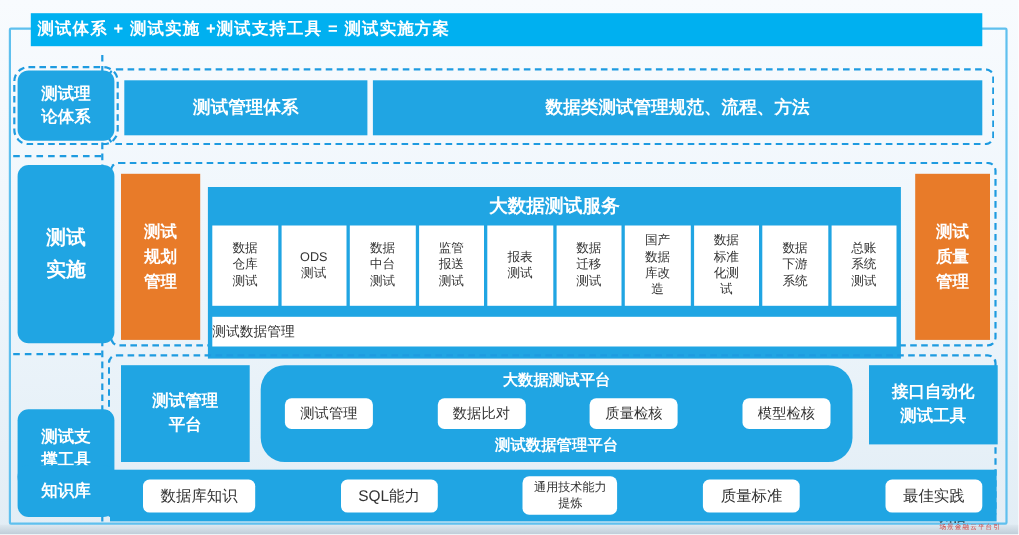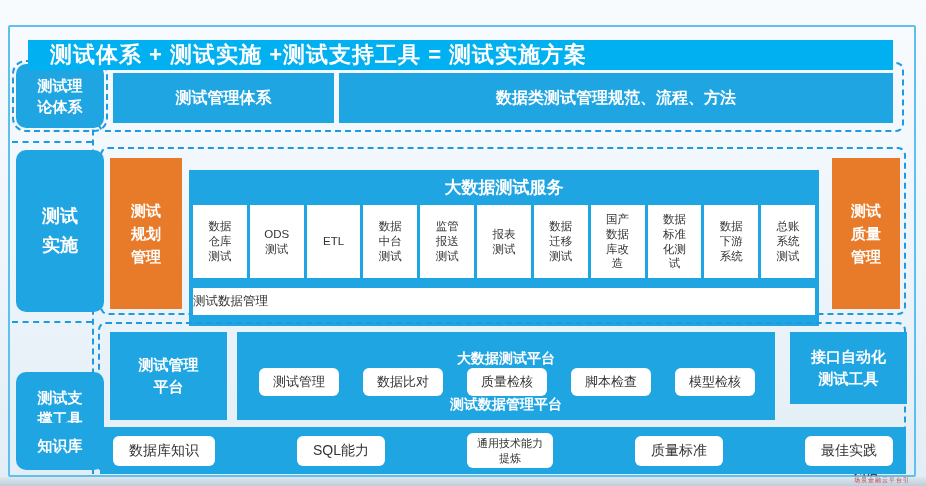--- a/index.html
+++ b/index.html
@@ -6,22 +6,22 @@
   body { font-family:"Liberation Sans", sans-serif; background:#fff; }
   .stage { position:relative; width:926px; height:486px; overflow:hidden;
            background:linear-gradient(180deg,#f8fbfe 0%, #edf5fb 55%, #e2edf5 100%); }
   .bottom-band { position:absolute; left:0; bottom:0; width:100%; height:9px;
            background:linear-gradient(180deg,#dde8f0,#bfccd7); }
 
   .frame { position:absolute; left:8px; top:25px; width:908px; height:452px;
            border:2px solid #5fc0ee; border-radius:2px; }
 
   .titlebar { position:absolute; left:28px; top:12px; width:865px; height:30px;
-           background:#00b0f0; color:#fff; font-weight:bold; font-size:22px;
-           line-height:30px; padding-left:22px; letter-spacing:1px; z-index:5;margin-top:28px; }
+           background:#00b0f0; color:#fff; font-weight:bold; font-size:15px;
+           line-height:30px; padding-left:6px; letter-spacing:1px; z-index:5; }
 
   .vsep  { position:absolute; left:92px; top:50px; height:424px; border-left:2px dashed #1e9be0; }
   .hsep  { position:absolute; left:12px; width:80px; border-top:2px dashed #1e9be0; }
   #hsep1 { top:141px; } #hsep2 { top:321px; }
 
   .side { position:absolute; left:16px; width:88px; background:#20a5e3; color:#fff;
           font-weight:bold; border-radius:10px; display:flex; align-items:center;
           justify-content:center; text-align:left; white-space:pre-line; z-index:2; }
   #side-theory { top:64px;  height:64px;  font-size:15px; line-height:1.4;
                  outline:2px dashed #1e9be0; outline-offset:2px; }
@@ -57,31 +57,31 @@
           display:flex; align-items:center; justify-content:center; text-align:center;
           white-space:pre-line; padding:2px 1px; }
   .svc-footer { margin:10px 4px 6px; background:#fff; height:27px; line-height:27px;
                 font-size:12.5px; color:#333; }
 
   
   #row34 .tools-left  { left:10px;  top:8px; width:117px; height:88px; font-size:15px; line-height:1.45; }
   #row34 .tools-right { left:690px; top:8px; width:117px; height:72px; font-size:15px; line-height:1.45; }
   .platform { position:absolute; left:137px; top:8px; width:538px; height:88px;
               background:#20a5e3; display:flex; flex-direction:column;
-              justify-content:flex-end; padding:5px 0 6px; }
+              justify-content:space-between; padding:5px 0 6px;border-radius:22px; }
   .p-title, .p-footer { text-align:center; color:#fff; font-weight:bold; font-size:14px; }
   .p-pills { display:flex; justify-content:space-between; padding:0 20px 0 22px; }
   .pill { background:#fff; border-radius:6px; color:#333; font-size:13px;
           padding:5px 14px; text-align:center; white-space:pre-line; }
 
   
   .kb-bar { position:absolute; left:0; top:103px; width:806px; height:47px;
             background:#20a5e3; display:flex; align-items:center;
             justify-content:space-between; padding:0 13px; z-index:4; }
-  .kb-bar .pill { font-size:14px; padding:6px 16px; }
+  .kb-bar .pill { font-size:14px; padding:6px 16px;margin-left:17px; }
   .kb-bar .pill.small { font-size:11px; line-height:1.3; padding:3px 10px; }
 
   
   .logo { position:absolute; right:0; bottom:2px; width:72px; z-index:3; text-align:left; }
   .logo .letters { display:block; color:#e0231d; font-weight:bold; font-style:italic;
                    font-size:16px; line-height:14px; letter-spacing:1px; }
   .logo .cn  { display:block; color:#454545; font-weight:bold; font-size:12px; line-height:13px; }
   .logo .tag { display:block; color:#d43a34; font-size:6px; line-height:7px;
                letter-spacing:1px; white-space:nowrap; }
 </style>
@@ -117,21 +117,20 @@
 规划
 管理</div>
     <div class="service">
       <div class="svc-title">大数据测试服务</div>
       <div class="svc-cells">
         <div class="cell">数据
 仓库
 测试</div>
         <div class="cell">ODS
 测试</div>
-        <div class="cell">ETL</div>
         <div class="cell">数据
 中台
 测试</div>
         <div class="cell">监管
 报送
 测试</div>
         <div class="cell">报表
 测试</div>
         <div class="cell">数据
 迁移
@@ -160,21 +159,20 @@
 
   <div class="dashbox" id="row34">
     <div class="bluebox tools-left">测试管理
 平台</div>
     <div class="platform">
       <div class="p-title">大数据测试平台</div>
       <div class="p-pills">
         <div class="pill">测试管理</div>
         <div class="pill">数据比对</div>
         <div class="pill">质量检核</div>
-        <div class="pill">脚本检查</div>
         <div class="pill">模型检核</div>
       </div>
       <div class="p-footer">测试数据管理平台</div>
     </div>
     <div class="bluebox tools-right">接口自动化
 测试工具</div>
 
     <div class="kb-bar">
       <div class="pill">数据库知识</div>
       <div class="pill">SQL能力</div>

